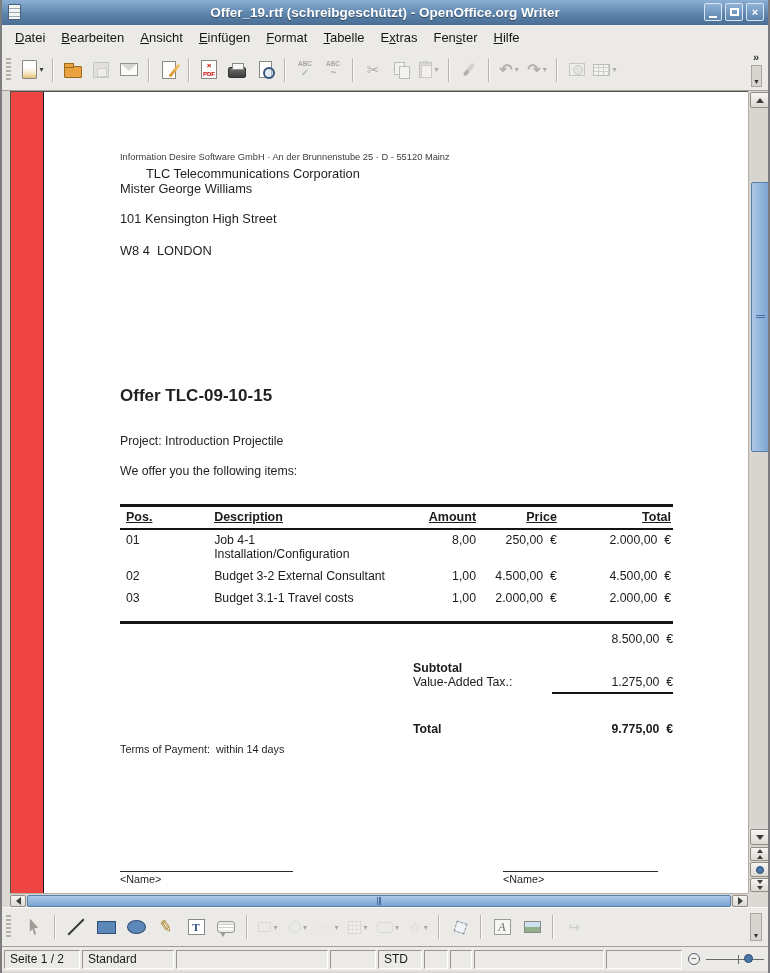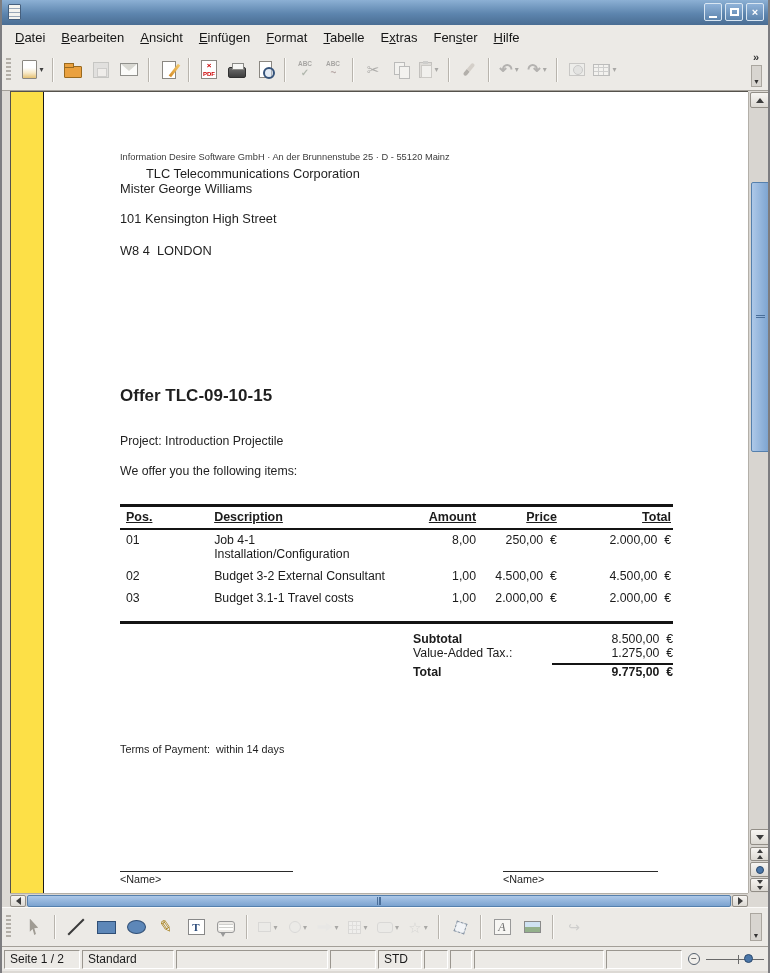--- a/index.html
+++ b/index.html
@@ -79,21 +79,21 @@
   .t-table { width:17px; height:12px; border:1px solid #68728a; background-color:#fff;
     background-image:repeating-linear-gradient(90deg,transparent 0 4px,#98a2b4 4px 5px),
                      repeating-linear-gradient(0deg,transparent 0 3px,#98a2b4 3px 4px); }
   .tb-over { position:absolute; right:5px; top:2px; width:14px; text-align:center; font-size:11px; font-weight:bold; color:#333; }
   .tb-mini { position:absolute; right:6px; top:16px; width:11px; height:22px; background:#d8d5d0; border:1px solid #aaa69f;
     display:flex; align-items:flex-end; justify-content:center; }
   .tb-mini span { font-size:7px; color:#333; line-height:8px; }
 
   
   .viewport { position:absolute; left:8px; top:91px; width:738px; height:802px;
-    background:#fde047; border-top:1px solid #55524c; border-left:1px solid #55524c; overflow:hidden; }
+    background:#ef4444; border-top:1px solid #55524c; border-left:1px solid #55524c; overflow:hidden; }
   .page { position:absolute; left:32px; top:0; width:706px; height:802px; background:#fff; border-left:1px solid #1a1a1a; }
   .dt { position:absolute; color:#1f1f1f; white-space:pre; }
 
   .sender { font-size:9.3px; color:#3c3c3c; }
   .rcpt { font-size:12.8px; }
   .heading { font-size:17px; font-weight:bold; }
   .body12 { font-size:12.3px; }
   .terms { font-size:10.8px; }
 
   .items-table { position:absolute; left:76px; top:412px; width:553px; border-top:3px solid #141414; font-size:12.3px; color:#1b1b1b; }
@@ -104,21 +104,21 @@
   .c-amt { width:85px; text-align:right; padding-right:4px; }
   .c-prc { width:87px; text-align:right; padding-right:4px; }
   .c-tot { width:121px; text-align:right; padding-right:2px; }
   .r1 { padding-top:3px; }
   .r2 { padding-top:8px; }
   .r3 { padding-top:8px; padding-bottom:16px; }
   .items-table { border-bottom:3px solid #141414; }
 
   .totals { position:absolute; left:369px; top:541px; width:260px; font-size:12.3px; color:#1b1b1b; }
   .trow2 { display:flex; justify-content:space-between; line-height:13.8px; }
-  .tlbl-b { font-weight:bold; }
+  .tlbl-b { font-weight:bold;margin-top:29px; }
   .vatrate { padding-left:45px; }
   .totrule { margin-left:auto; width:121px; border-top:2px solid #141414; margin-top:2px; margin-bottom:1px; }
 
   .sigline { position:absolute; border-top:1px solid #2a2a2a; height:0; }
   .signame { font-size:10.8px; }
 
   
   .sbtn { position:absolute; background:linear-gradient(#f7f5f2,#dcd9d3); border:1px solid #928e87; border-radius:2px;
     display:flex; align-items:center; justify-content:center; flex-direction:column; }
   .tri-u { width:0; height:0; border-left:4px solid transparent; border-right:4px solid transparent; border-bottom:5px solid #3c3c3c; }
@@ -182,20 +182,21 @@
   .ztick { position:absolute; left:52px; top:5px; width:1px; height:9px; background:#6a6a6a; }
   .zhandle { position:absolute; left:58px; top:4px; width:9px; height:9px; border-radius:50%; background:#4a76a8; border:1px solid #2c4a6e; }
 </style>
 </head>
 <body>
 
 <div class="win">
 
   <div class="titlebar">
     <div class="ticon"></div>
+    <div class="ttext">Offer_19.rtf (schreibgeschützt) - OpenOffice.org Writer</div>
     <div class="wbtns">
       <div class="wb">
           <div class="mingl"></div>
         </div>
       <div class="wb">
           <div class="maxgl"></div>
         </div>
       <div class="wb">
           <span>×</span>
         </div>

